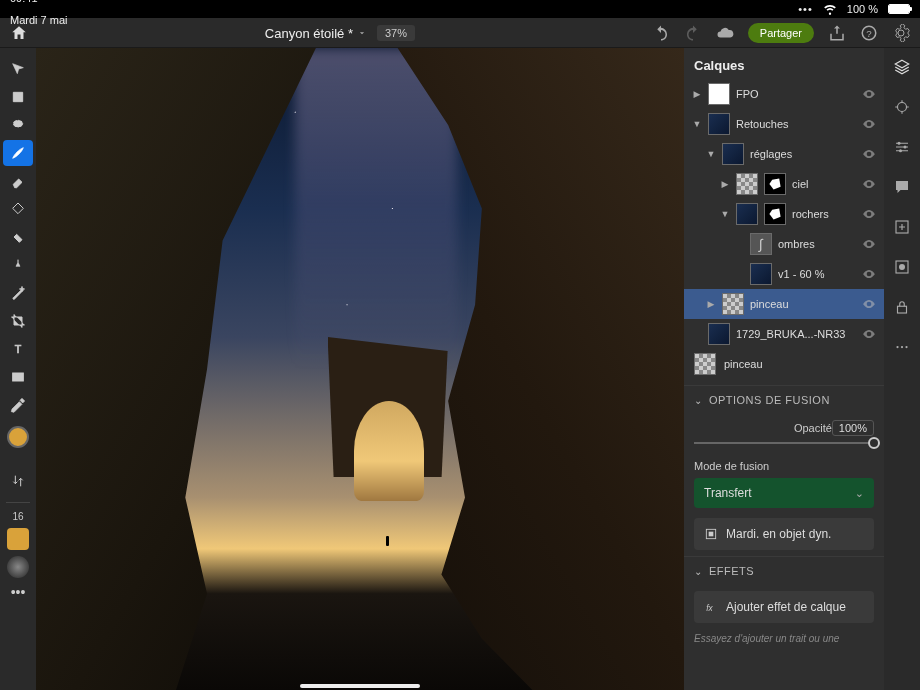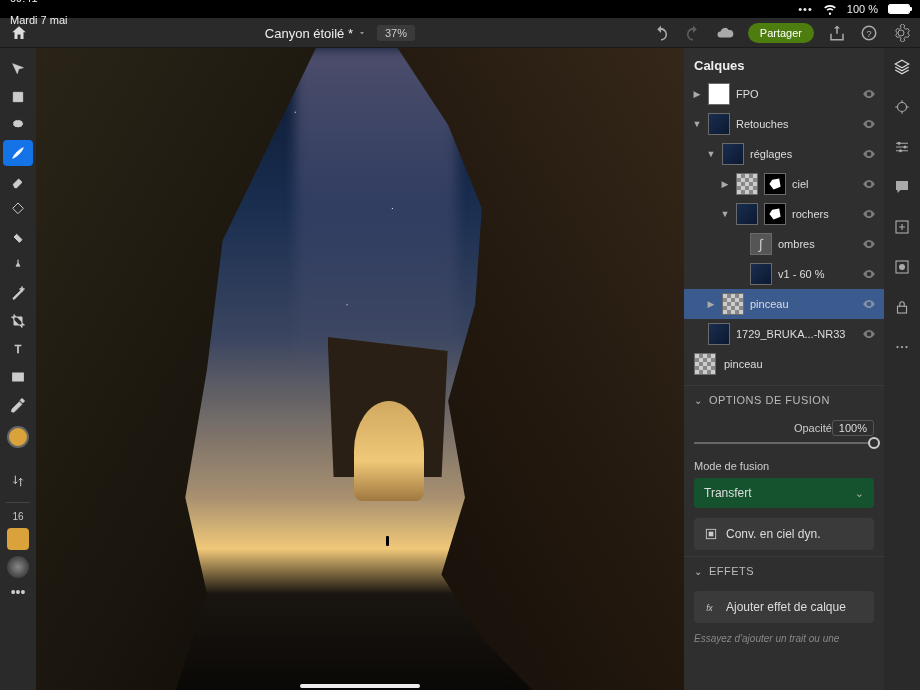--- a/index.html
+++ b/index.html
@@ -353,21 +353,21 @@
     <div class="dropdown">
       <span>Transfert</span>
       <span class="chev">⌄</span>
     </div>
 
     <div class="action-btn">
       <svg viewBox="0 0 24 24">
           <rect x="4" y="4" width="16" height="16" fill="none" stroke="#ccc" stroke-width="1.5"></rect>
           <rect x="8" y="8" width="8" height="8"></rect>
         </svg>
-      <span>Conv. en ciel dyn.</span>
+      <span>Mardi. en objet dyn.</span>
     </div>
 
     <div class="collapsible">
       <span class="chev">⌄</span>
       <span>EFFETS</span>
     </div>
 
     <div class="action-btn">
       <svg viewBox="0 0 24 24">
           <text x="4" y="18" font-size="14" font-style="italic" fill="#ccc">fx</text>

